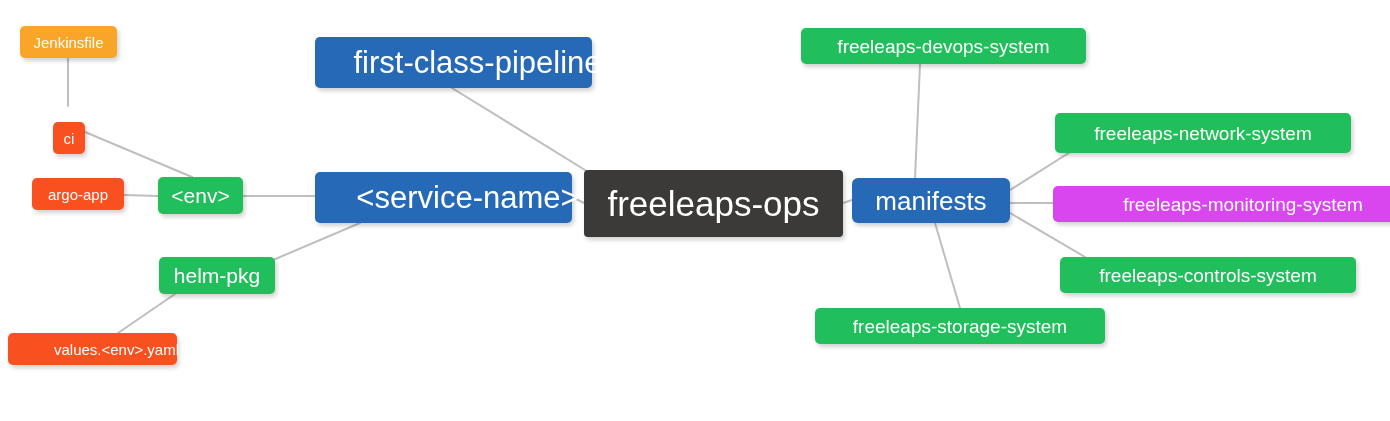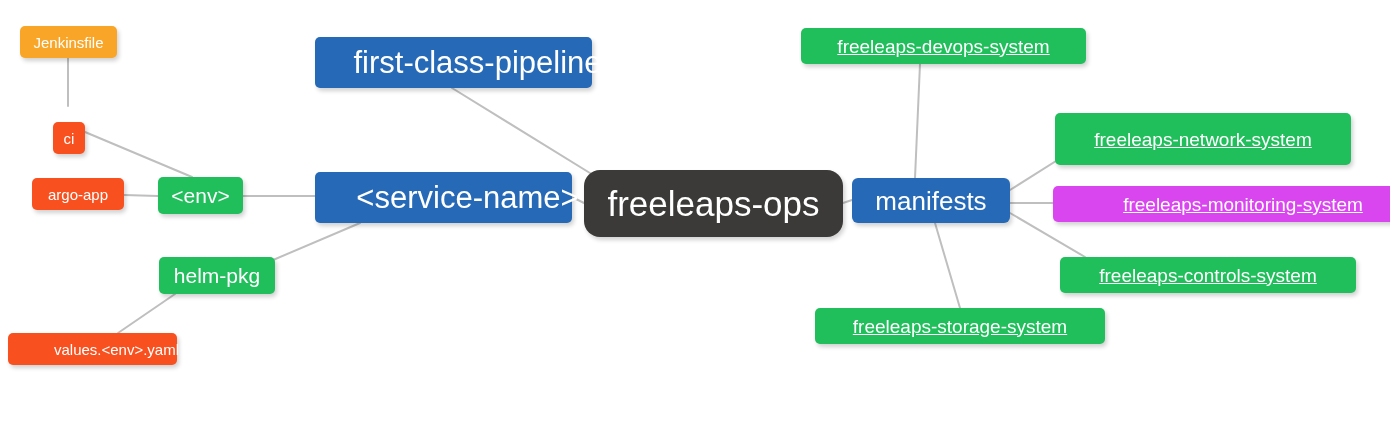--- a/index.html
+++ b/index.html
@@ -38,25 +38,25 @@
     border-radius: 5px;
     box-shadow: 2px 3px 4px rgba(0,0,0,0.18);
     user-select: none;
     line-height: 1;
   }
   .node-label {
     display: block;
     white-space: nowrap;
   }
   
-  .tier-root   { font-size: 35px; border-radius: 16px; }
+  .tier-root   { font-size: 35px; border-radius: 4px; }
   .tier-major  { font-size: 31px; border-radius: 5px; padding-left: 48px; }
   .tier-mid    { font-size: 26px; border-radius: 6px; }
   .tier-branch { font-size: 21px; border-radius: 5px; }
-  .tier-small  { font-size: 19px; border-radius: 5px; text-decoration: underline; }
+  .tier-small  { font-size: 19px; border-radius: 5px; }
   .tier-tiny   { font-size: 15px; border-radius: 5px; }
 </style>
 </head>
 <body>
 
 <div id="mindmap">
   <svg id="edge-layer" viewBox="0 0 1390 421" width="1390" height="421" aria-hidden="true">
       <line x1="584" y1="203" x2="572" y2="197" stroke="#bfbfbf" stroke-width="2" stroke-linecap="round"></line>
       <line x1="598" y1="178" x2="452" y2="88" stroke="#bfbfbf" stroke-width="2" stroke-linecap="round"></line>
       <line x1="843" y1="203" x2="852" y2="200" stroke="#bfbfbf" stroke-width="2" stroke-linecap="round"></line>
@@ -87,21 +87,21 @@
       </div>
       <div class="node tier-branch" style="left: 158px; top: 177px; width: 85px; height: 37px; background: rgb(32, 191, 91);">
         <span class="node-label">&lt;env&gt;</span>
       </div>
       <div class="node tier-branch" style="left: 150px; top: 257px; width: 116px; height: 37px; background: rgb(32, 191, 91); margin-left: 9px;">
         <span class="node-label">helm-pkg</span>
       </div>
       <div class="node tier-small" style="left: 801px; top: 28px; width: 285px; height: 36px; background: rgb(32, 191, 91);">
         <span class="node-label">freeleaps-devops-system</span>
       </div>
-      <div class="node tier-small" style="left: 1055px; top: 113px; width: 296px; height: 52px; background: rgb(32, 191, 91);">
+      <div class="node tier-small" style="left: 1055px; top: 113px; width: 296px; height: 40px; background: rgb(32, 191, 91);">
         <span class="node-label">freeleaps-network-system</span>
       </div>
       <div class="node tier-small" style="left: 1053px; top: 186px; width: 380px; height: 36px; background: #d946ef;">
         <span class="node-label">freeleaps-monitoring-system</span>
       </div>
       <div class="node tier-small" style="left: 1060px; top: 257px; width: 296px; height: 36px; background: rgb(32, 191, 91);">
         <span class="node-label">freeleaps-controls-system</span>
       </div>
       <div class="node tier-small" style="left: 815px; top: 308px; width: 290px; height: 36px; background: rgb(32, 191, 91);">
         <span class="node-label">freeleaps-storage-system</span>

